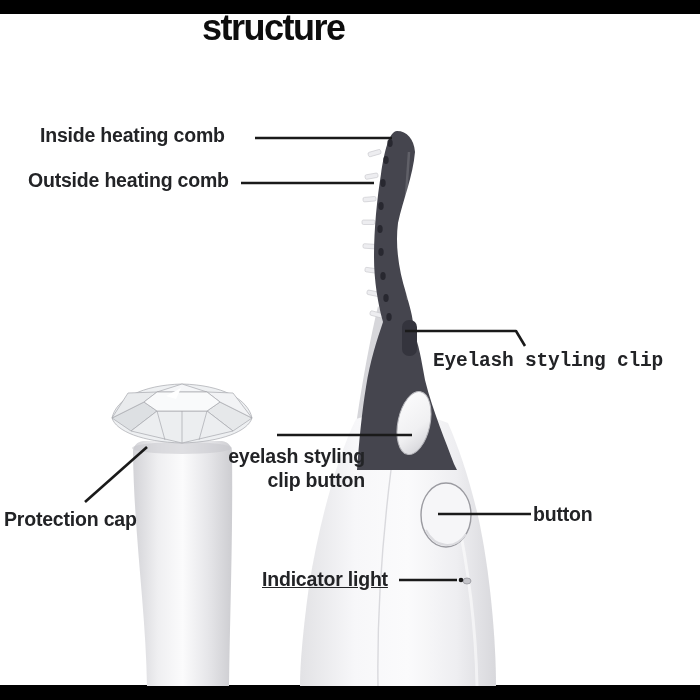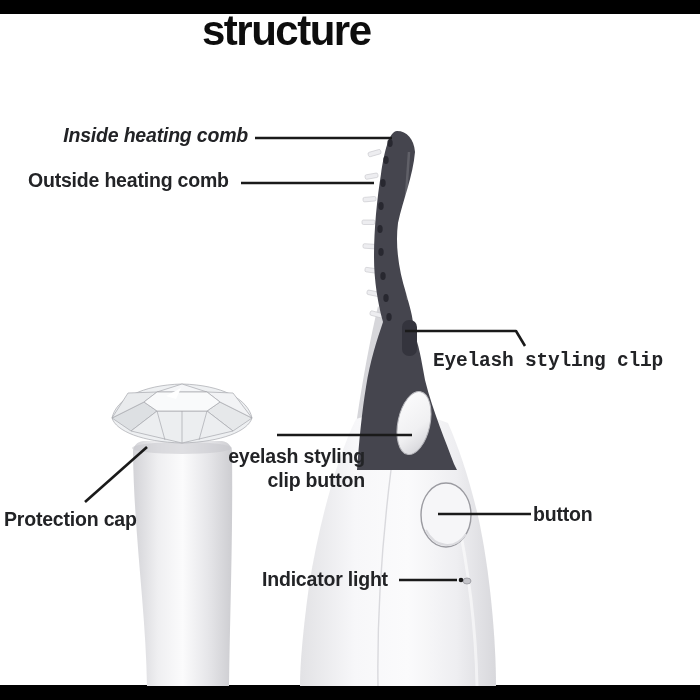--- a/index.html
+++ b/index.html
@@ -5,35 +5,35 @@
   html,body{margin:0;padding:0;}
   body{
     width:700px;height:700px;position:relative;overflow:hidden;
     background:#ffffff;font-family:"Liberation Sans",sans-serif;
   }
   .bar{position:absolute;left:0;width:700px;background:#000;}
   #bar-top{top:0;height:14px;}
   #bar-bottom{top:685px;height:15px;}
   #title{
     position:absolute;left:202px;top:10px;
-    font-size:42px;font-weight:700;letter-spacing:-1.5px;
+    font-size:36px;font-weight:700;letter-spacing:-1.5px;
     color:#0d0d0d;line-height:1.0;
   }
   .lbl{
     position:absolute;font-size:19.5px;font-weight:700;
     color:#222326;letter-spacing:-0.2px;line-height:1.24;white-space:nowrap;
   }
   .lbl.wrap{white-space:normal;}
-  #lbl-inside{left:40px;top:123px;width:208px;text-align:right;font-style:italic;}
+  #lbl-inside{left:40px;top:123px;width:208px;}
   #lbl-outside{left:28px;top:168px;width:215px;}
   #lbl-clip{left:433px;top:349px;font-family:Liberation Mono, monospace;}
   #lbl-button{left:203px;top:444px;width:162px;text-align:right;}
   #lbl-cap{left:4px;top:507px;}
   #lbl-switch{left:533px;top:502px;}
-  #lbl-indicator{left:262px;top:567px;}
+  #lbl-indicator{left:262px;top:567px;text-decoration:underline;}
   #art{position:absolute;left:0;top:0;}
 </style>
 </head>
 <body>
 
 <div class="bar" id="bar-top"></div>
 <div class="bar" id="bar-bottom"></div>
 
 <div id="title">structure</div>
 

